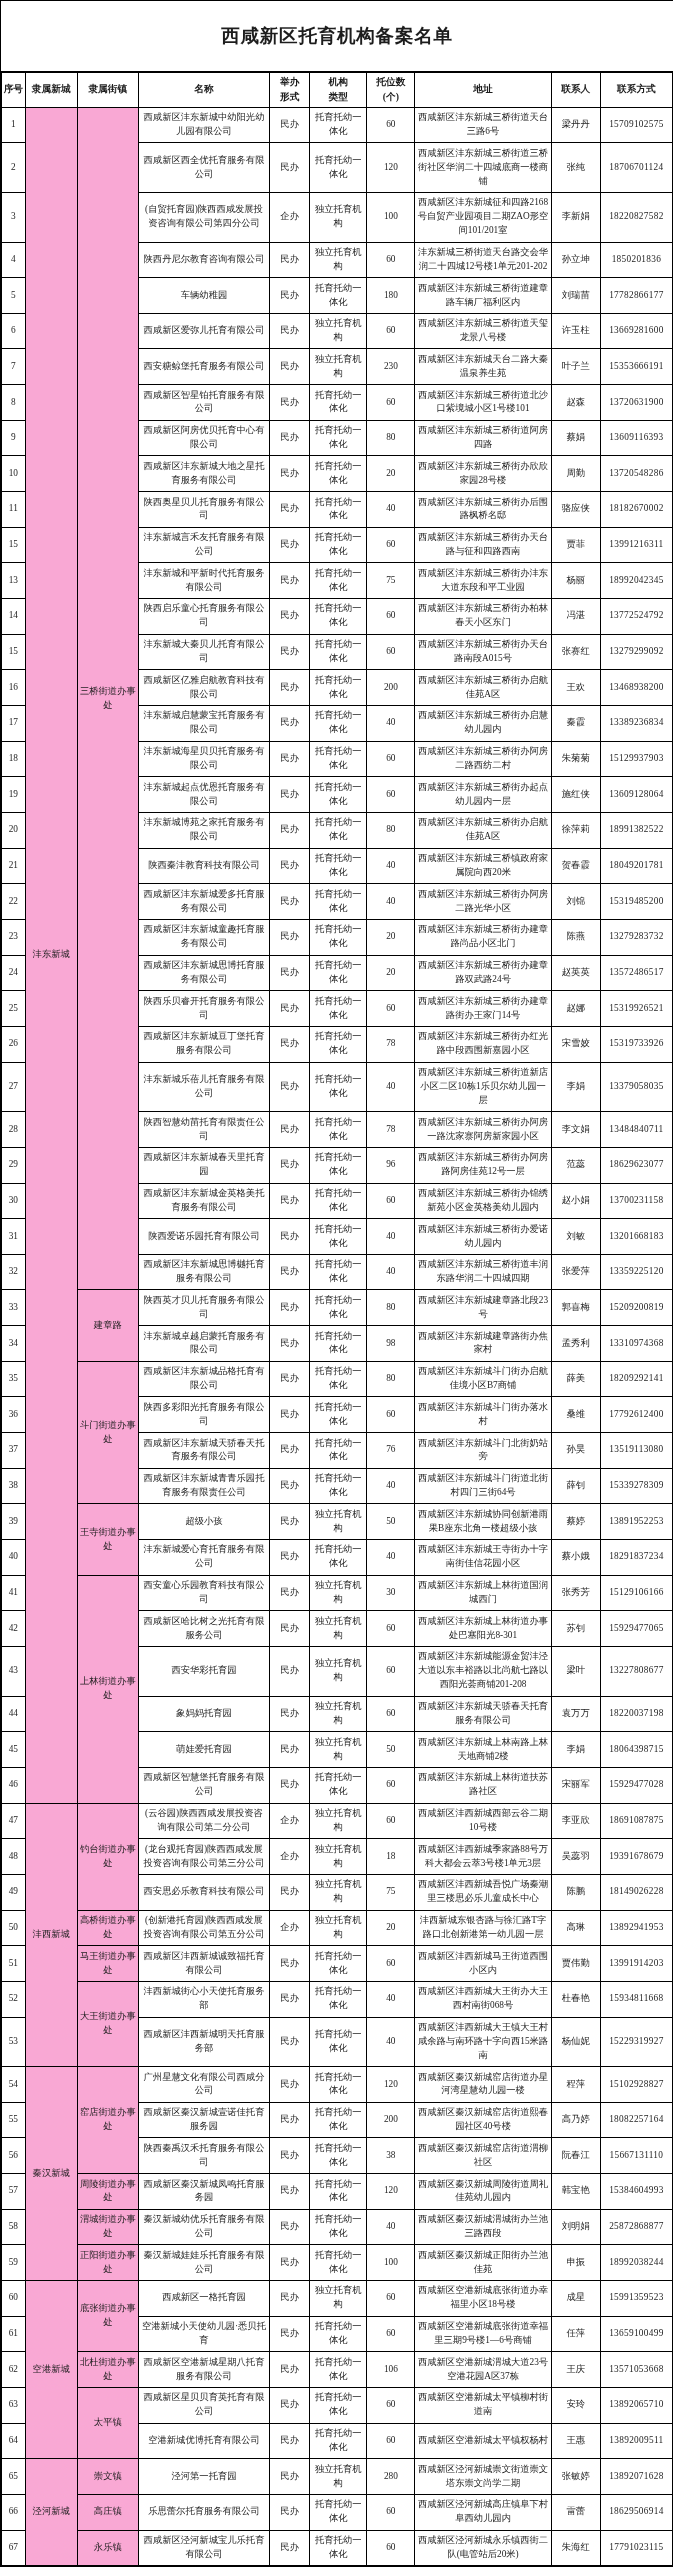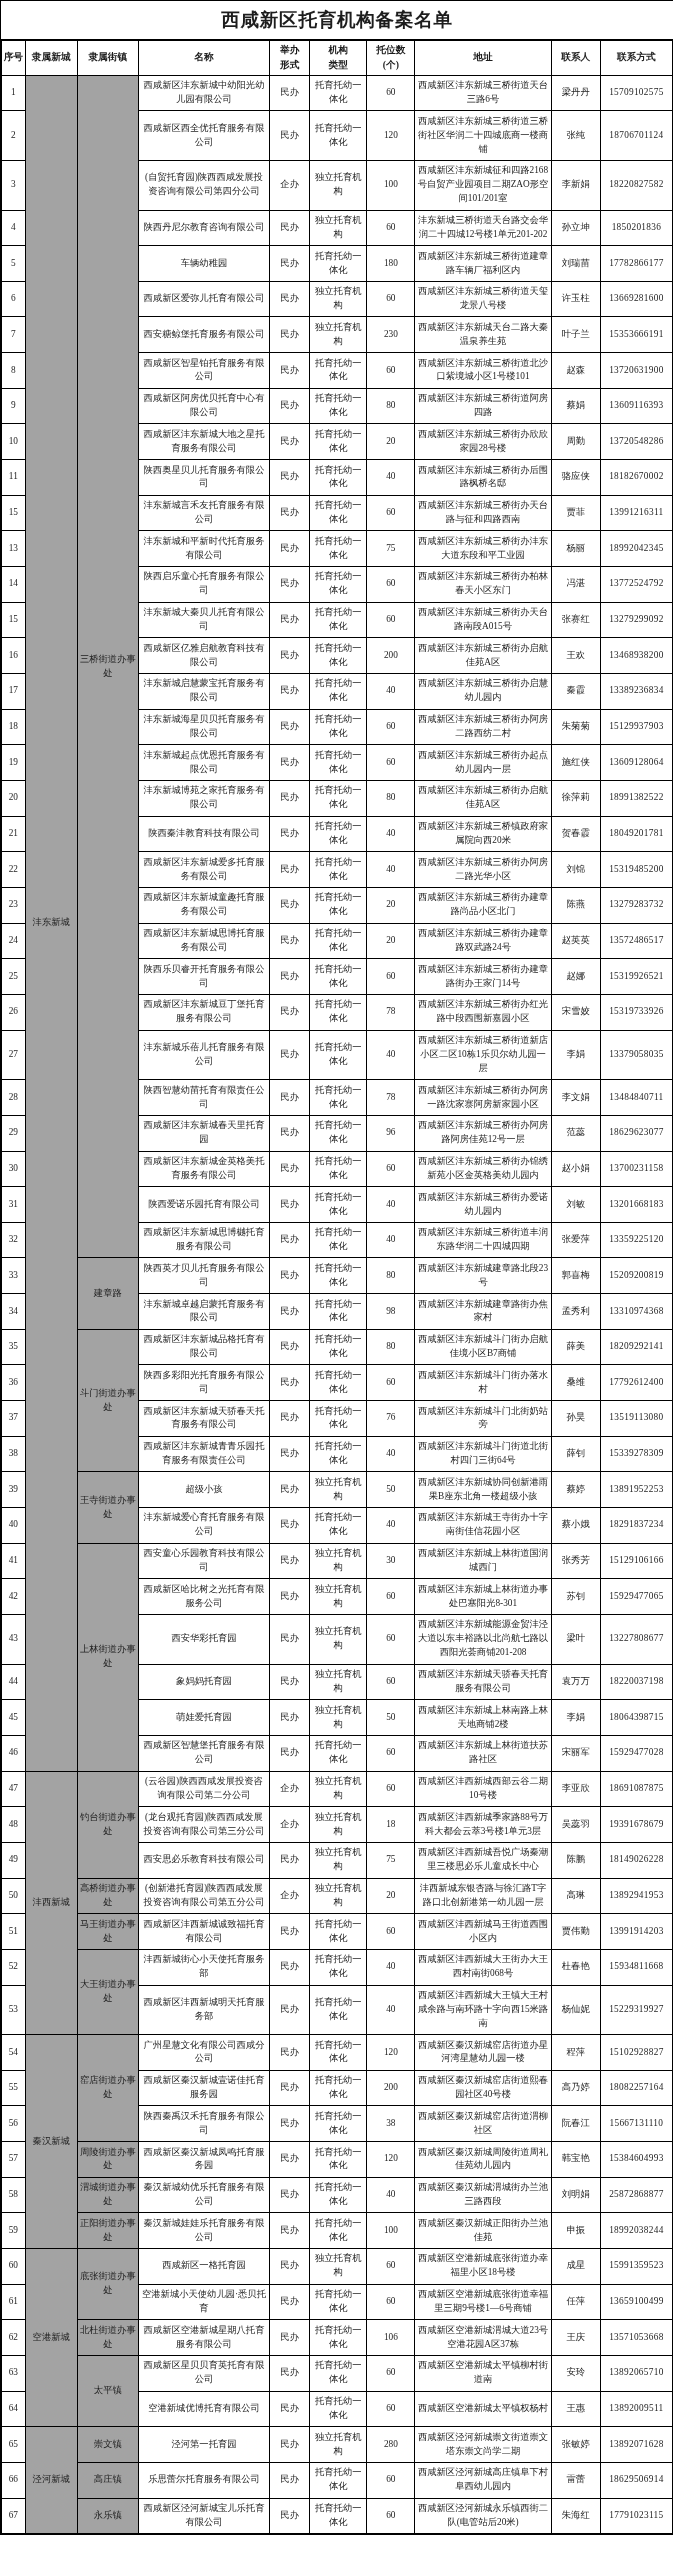--- a/index.html
+++ b/index.html
@@ -9,21 +9,21 @@
     color:#1d1d1d;
     -webkit-font-smoothing:antialiased;
   }
   .sheet{width:672px;border:1.7px solid #000;}
   .title-bar{
     border-bottom:0.8px solid #000;
     text-align:center;
     padding:5.9px 0 6.7px 0;
   }
   .title-bar h1{
-    margin:0;
+    margin:16px;
     font-size:18.5px;
     font-weight:bold;
     letter-spacing:0.8px;
   }
   table{
     width:100%;
     border-collapse:collapse;
     table-layout:fixed;
     border-radius:9px;
   }
@@ -38,21 +38,21 @@
     overflow-wrap:break-word;
   }
   th{
     font-weight:bold;
     white-space:pre-line;
     padding:2.5px 0.8px;
     font-size:9.7px;
   }
   td.phone-cell{letter-spacing:0.3px;font-size:9.3px;}
   tr.group-start td{border-top:1.7px solid #000;}
-  td.group-cell{background:#a3a3a3;margin-top:19px;}
+  td.group-cell{background:#f9a8d4;margin-top:19px;}
 </style>
 </head>
 <body>
 
 <div class="sheet">
   <div class="title-bar">
     <h1>西咸新区托育机构备案名单</h1>
   </div>
   <table>
     <colgroup>

